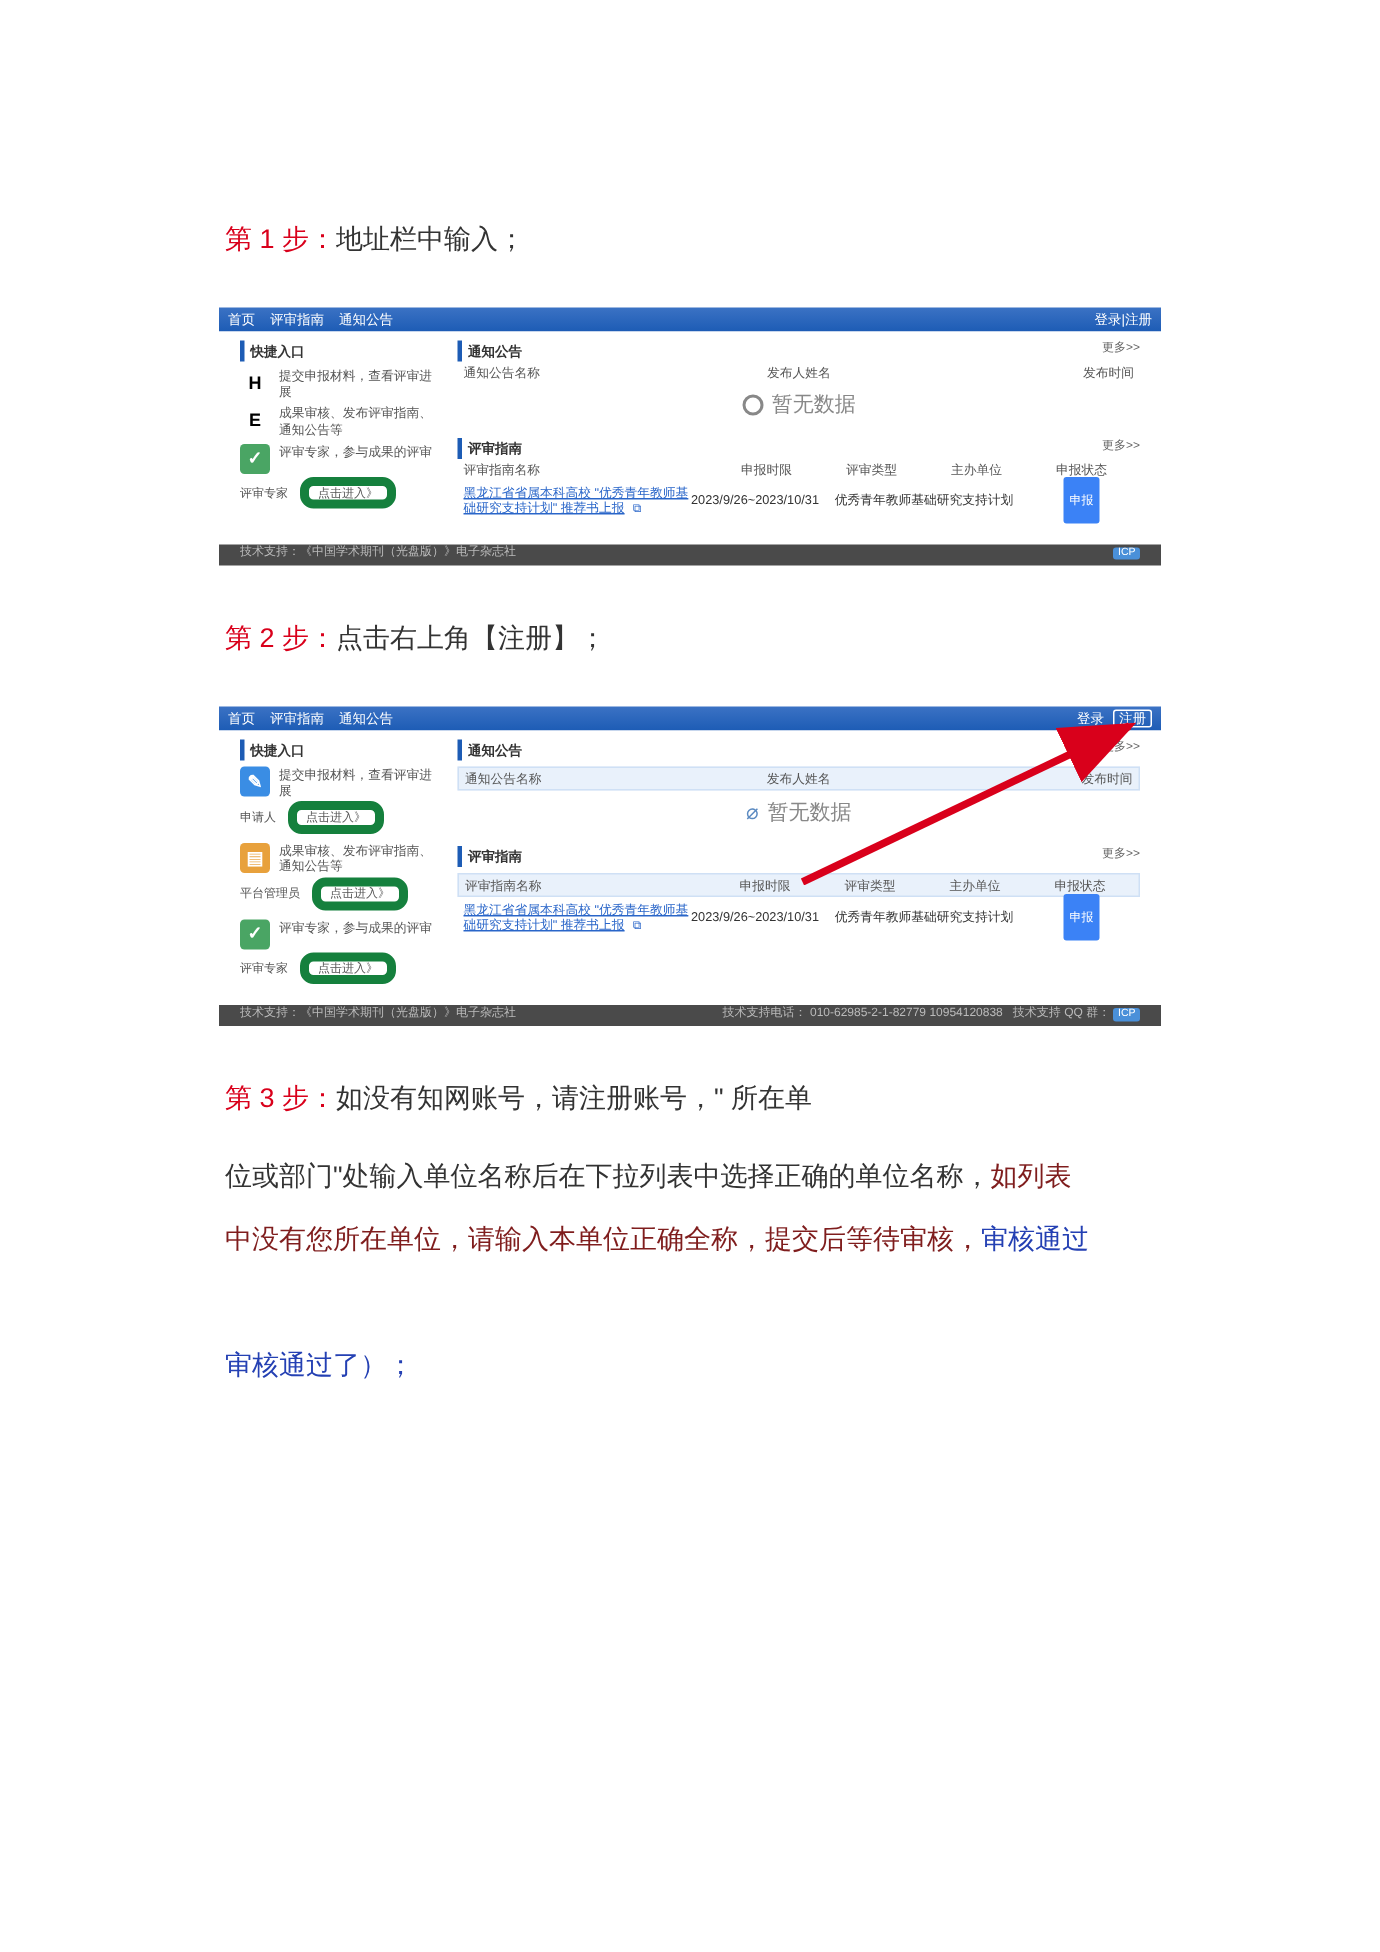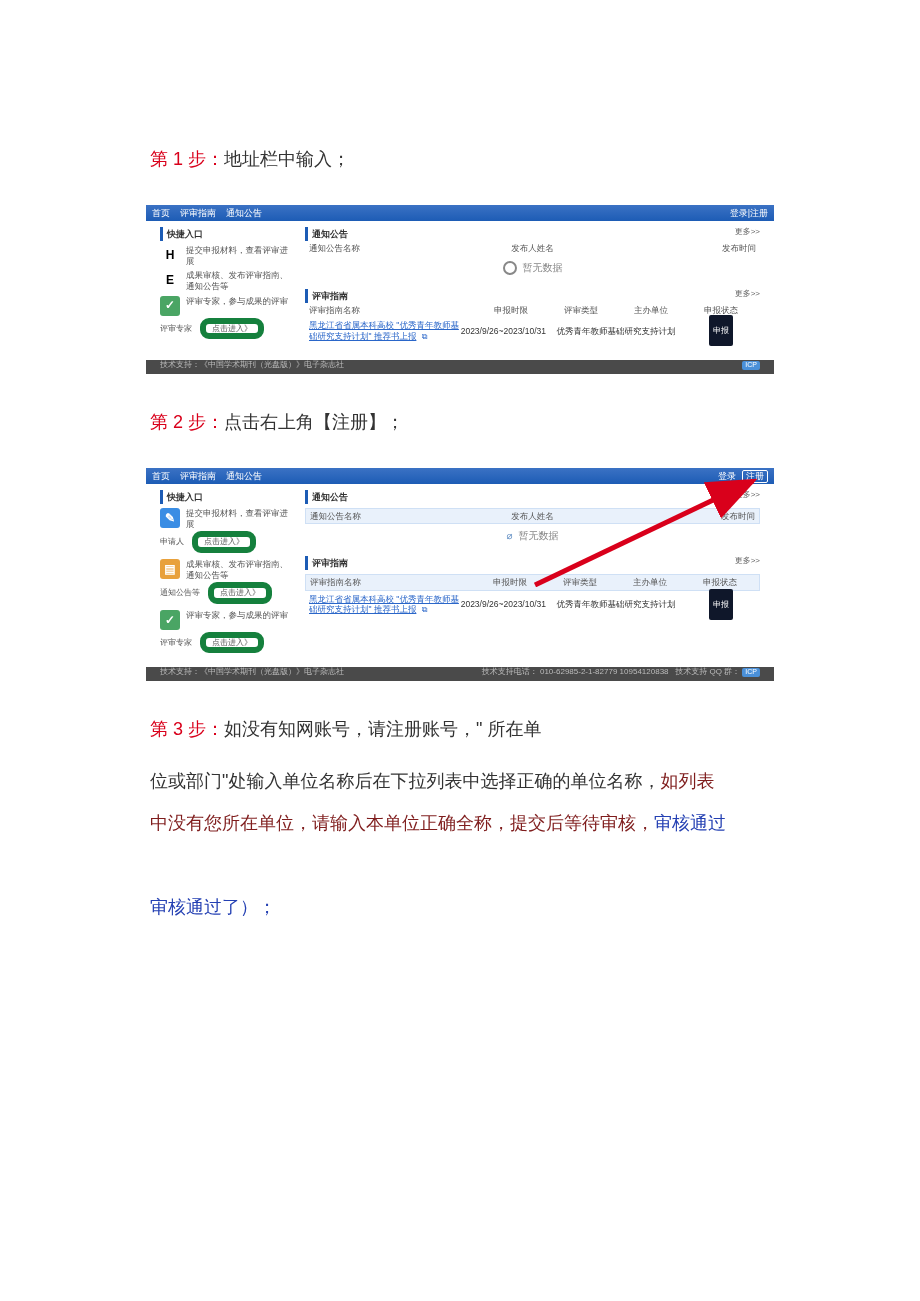--- a/index.html
+++ b/index.html
@@ -97,36 +97,36 @@
     border:6px solid #15803d; border-radius:9px;
     padding:0 6px; font-size:8px; color:#555;
   }
   .right-header-row {
     display:flex; font-size:8.5px; color:#555;
     padding:2px 4px;
   }
   .row-col { flex:1; }
   .row-col.small { flex:0 0 70px; text-align:center; }
   .no-data {
-    text-align:center; font-size:10px; color:#888;
+    text-align:center; font-size:14px; color:#888;
     padding:6px 0;
     display:flex; align-items:center; justify-content:center; gap:6px;
   }
   .no-data .circle {
     width:10px; height:10px; border:2px solid #888; border-radius:50%;
     display:inline-block;
   }
   .guide-row {
     display:flex; align-items:center;
     font-size:8.5px; padding:3px 4px;
   }
   .guide-row .link { color:#2a66c9; text-decoration:underline; }
   .copy-icon { color:#2a66c9; font-size:8px; margin-left:3px; text-decoration:none; }
   .tag-btn {
-    background:#0f172a; color:#fff; font-size:8px;
+    background:#3b82f6; color:#fff; font-size:8px;
     padding:11px 4px; border-radius:2px;
   }
   .ss-footer {
     height: 14px;
     background:#4a4a4a;
     color:#bbb;
     font-size:8px;
     display:flex; 
     padding:0 14px;
     justify-content:space-between;
@@ -276,21 +276,21 @@
           <div class="entry-footer">
             <span>申请人</span>
             <span class="chip">点击进入》</span>
           </div>
 
           <div class="entry">
             <div class="mini-icon orange">▤</div>
             <div class="etext">成果审核、发布评审指南、通知公告等</div>
           </div>
           <div class="entry-footer">
-            <span>通知公告等</span>
+            <span>平台管理员</span>
             <span class="chip">点击进入》</span>
           </div>
 
           <div class="entry">
             <div class="mini-icon green">✓</div>
             <div class="etext">评审专家，参与成果的评审</div>
           </div>
           <div class="entry-footer">
             <span>评审专家</span>
             <span class="chip">点击进入》</span>

